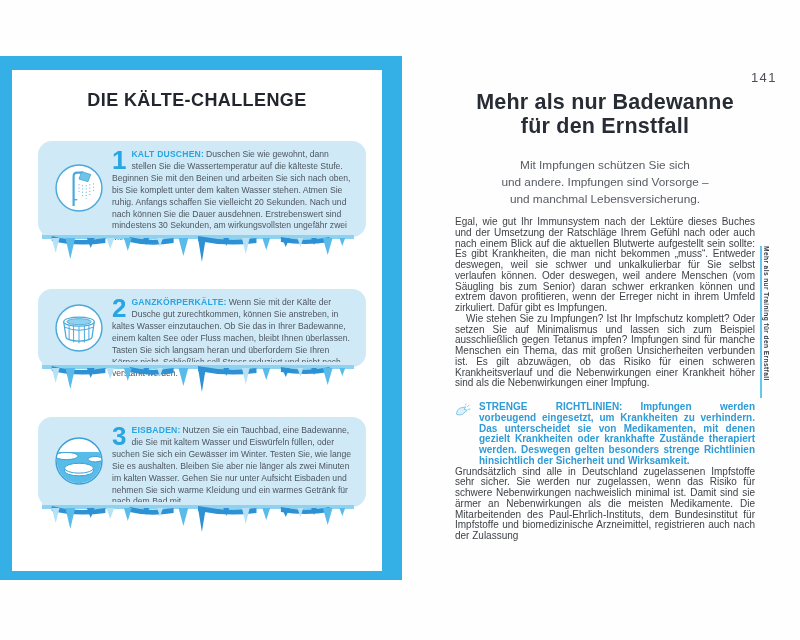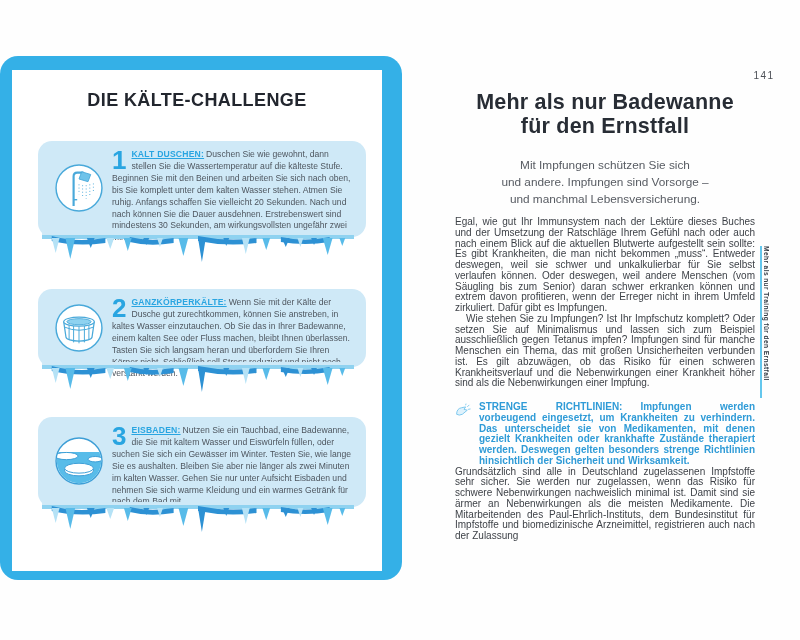--- a/index.html
+++ b/index.html
@@ -1,38 +1,38 @@
 <!DOCTYPE html>
 <html><head>
 <meta charset="utf-8">
 <style>
   html,body{margin:0;padding:0;background:#ffffff;}
   .stage{position:relative;width:800px;height:640px;background:#fefefe;overflow:hidden;
          font-family:"Liberation Sans",sans-serif;}
 
   
-  .left-frame{position:absolute;left:0;top:56px;width:402px;height:524px;background:#34b0e7;border-radius:18px;}
+  .left-frame{position:absolute;left:0;top:56px;width:402px;height:524px;background:#34b0e7;}
   .left-inner{position:absolute;left:12px;top:14px;right:20px;bottom:9px;background:#ffffff;}
   .lp-title{position:absolute;top:20px;left:0;width:100%;text-align:center;
             font-size:18px;font-weight:bold;letter-spacing:.4px;color:#22262e;}
   .stepbox{position:absolute;left:26px;width:328px;background:#cfe9f7;border-radius:14px;}
   .box1{top:71px;height:96px;} .box2{top:219px;height:78px;} .box3{top:347px;height:90px;}
   .fringe{position:absolute;left:30px;width:312px;height:32px;}
   .fr1{top:162px;} .fr2{top:292px;} .fr3{top:432px;}
   .icon-circle{position:absolute;left:14px;width:54px;height:54px;}
   .ic1{top:20px;} .ic2{top:12px;} .ic3{top:17px;}
   .step-content{margin-left:74px;padding-top:8px;width:244px;
                 font-size:8.6px;line-height:11.9px;color:#4e565f;}
   .step-num{float:left;font-size:26px;line-height:22px;font-weight:bold;
             color:#29a5e1;padding-right:5px;}
-  .step-head{font-weight:bold;color:#29a5e1;letter-spacing:.2px;margin-right:2px;text-decoration:underline;}
+  .step-head{font-weight:bold;color:#29a5e1;letter-spacing:.2px;margin-right:2px;}
 
   
   .pagenum{position:absolute;left:744px;top:70px;width:40px;text-align:center;
-           font-size:10px;letter-spacing:1.5px;color:#4c5056;}
+           font-size:13px;letter-spacing:1.5px;color:#4c5056;}
   .r-heading{position:absolute;left:452px;top:90px;width:306px;text-align:center;
              font-weight:bold;font-size:21.5px;line-height:24px;color:#282d35;
              letter-spacing:.2px;white-space:pre-line;}
   .r-sub{position:absolute;left:452px;top:157px;width:306px;text-align:center;
          font-size:11.8px;line-height:17px;color:#575b62;white-space:pre-line;}
   .r-body{position:absolute;left:455px;top:217px;width:300px;
           font-size:10px;line-height:10.75px;color:#3e4248;text-align:justify;}
   .r-body p{margin:0;}
   .p2{text-indent:11px;}
   .tip{display:flex;gap:6px;margin-top:13px;color:#2f9bd7;font-weight:bold;}

